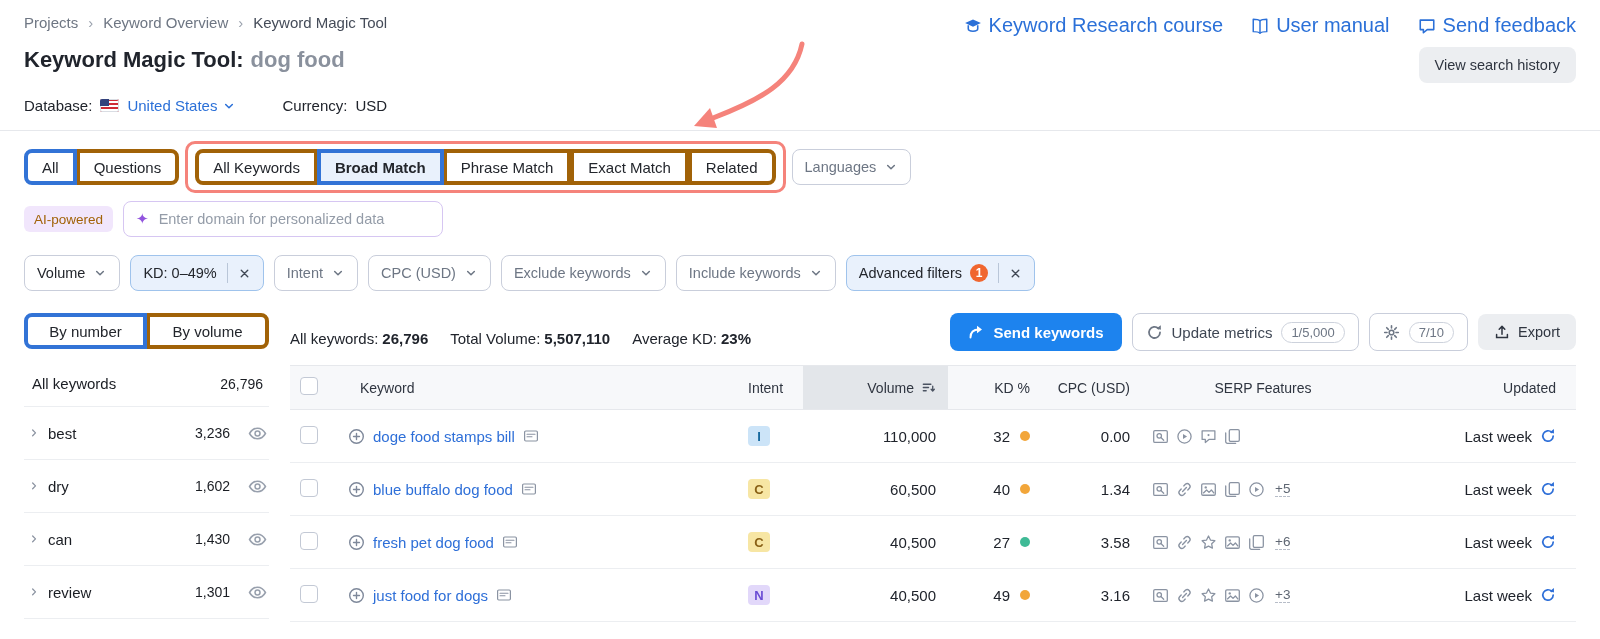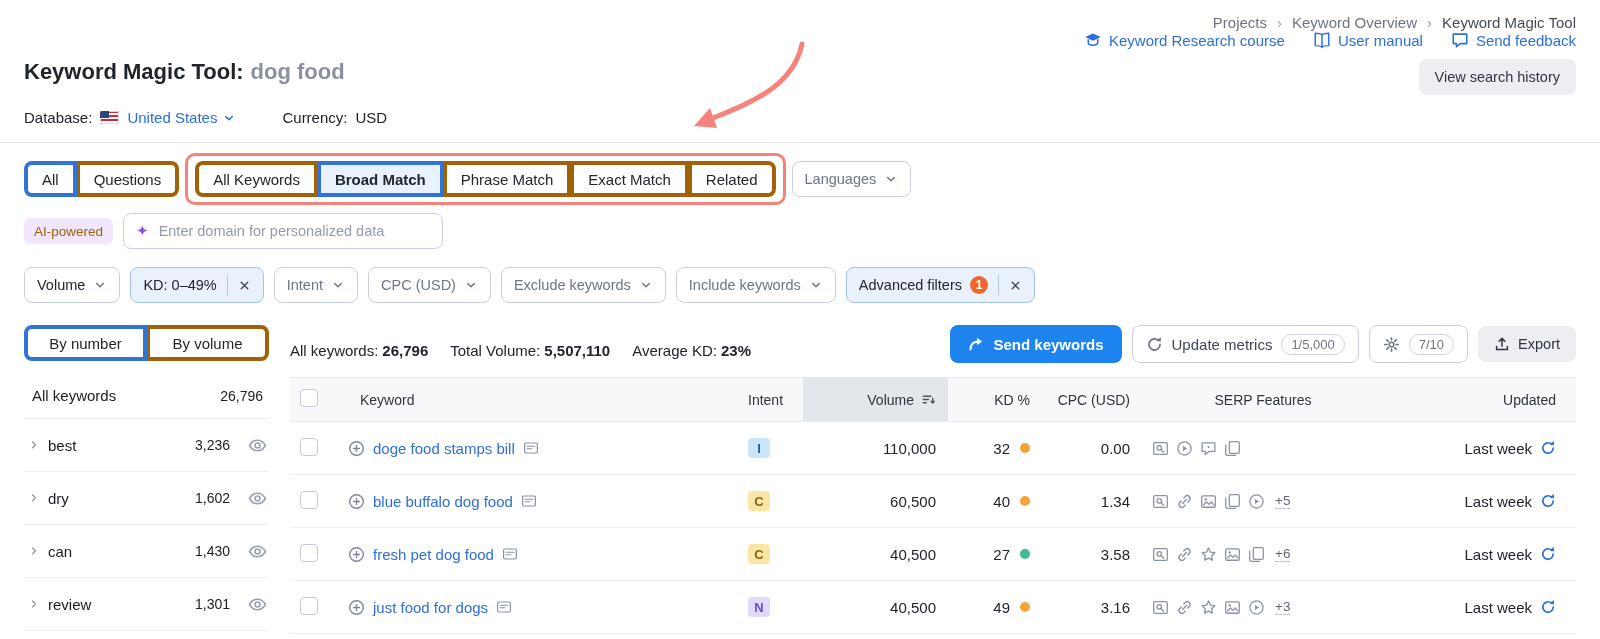--- a/index.html
+++ b/index.html
@@ -6,27 +6,27 @@
   html,body { margin:0; padding:0; }
   body {
     width:1600px; height:639px; overflow:hidden; background:#fff;
     font-family:"Liberation Sans", sans-serif; color:#20242c;
   }
   .page { position:relative; width:1600px; height:639px; }
 
   svg.ic { display:inline-block; vertical-align:middle; flex:none; }
 
   
-  .topbar { display:flex; justify-content:space-between; align-items:flex-end; padding:14px 24px 0;flex-direction:column; }
+  .topbar { display:flex; justify-content:space-between; align-items:flex-start; padding:14px 24px 0; }
   .breadcrumb { display:flex; align-items:center; gap:10px; font-size:15px; color:#6e7683; }
   .breadcrumb .crumb { color:#6e7683; text-decoration:none; cursor:pointer; }
   .breadcrumb .crumb.current { color:#454c59; cursor:default; }
   .breadcrumb .sep { color:#9aa1ad; }
   .top-links { display:flex; gap:28px; }
-  .top-link { display:flex; align-items:center; gap:7px; color:#2b70d8; font-size:15px; text-decoration:none; cursor:pointer; }
+  .top-link { display:flex; align-items:center; gap:7px; color:#2b70d8; font-size:20px; text-decoration:none; cursor:pointer; }
   .top-link svg { width:18px; height:18px; color:#2b70d8; }
 
   
   .title-row { display:flex; justify-content:space-between; align-items:flex-start; padding:10px 24px 0; }
   .page-title { margin:0; font-size:22px; font-weight:700; color:#20242c; }
   .page-title .query { color:#8a919d; font-weight:600; margin-left:7px; }
   .btn-gray {
     display:inline-flex; align-items:center; gap:8px; height:36px; padding:0 16px;
     background:#eceef1; border:none; border-radius:8px; font-size:14.5px; color:#2f3540;
     font-family:inherit; cursor:pointer;

